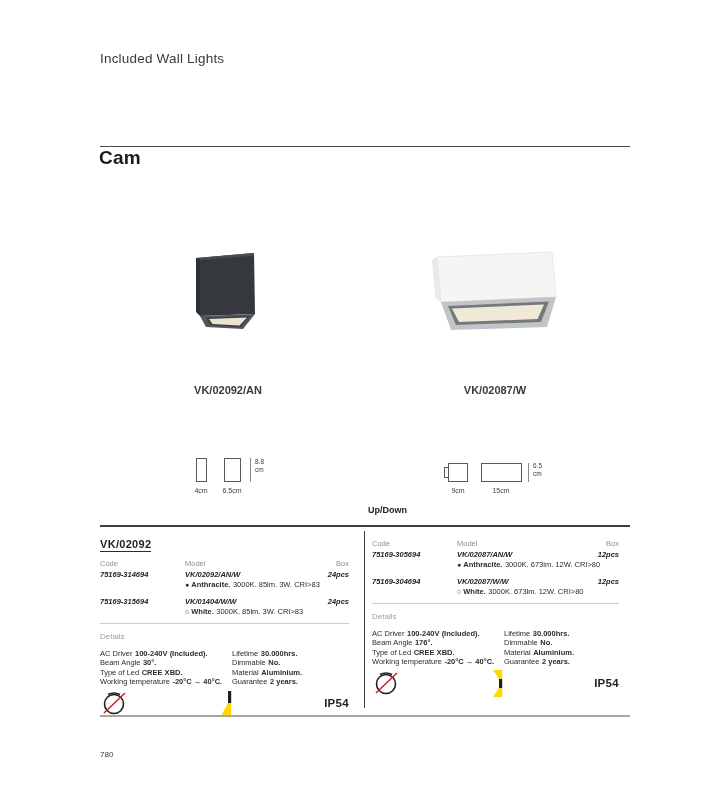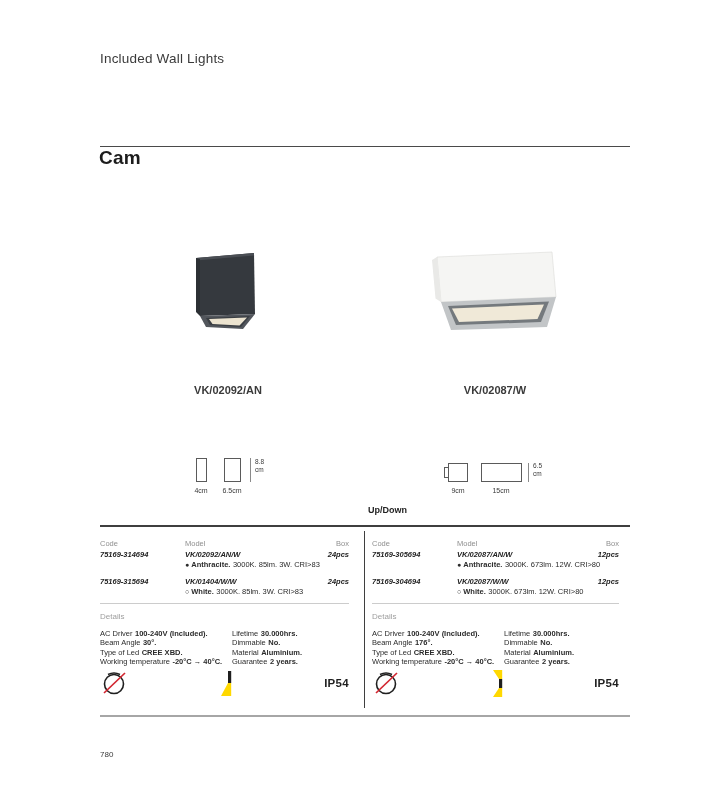--- a/index.html
+++ b/index.html
@@ -97,20 +97,21 @@
     <span>cm</span>
   </div>
   <div class="dim-hlabel" style="left:446px;top:487px;width:24px;">9cm</div>
   <div class="dim-hlabel" style="left:481px;top:487px;width:40px;">15cm</div>
 
   <div class="updown">Up/Down</div>
   <div class="rule-mid"></div>
   <div class="vdivider"></div>
 
   <div class="section sec-left">
+    <div><span class="sec-heading">VK/02092</span></div>
     <div class="trow thead">
       <span>Code</span>
       <span>Model</span>
       <span class="cell-box">Box</span>
     </div>
     <div class="trow tdata">
       <span>75169-314694</span>
       <span>VK/02092/AN/W</span>
       <span class="cell-box">24pcs</span>
     </div>

